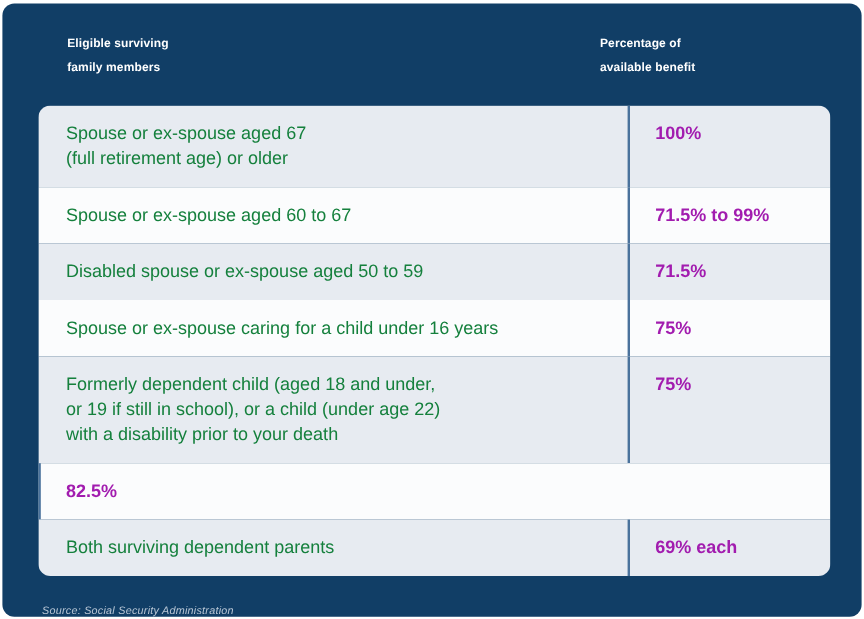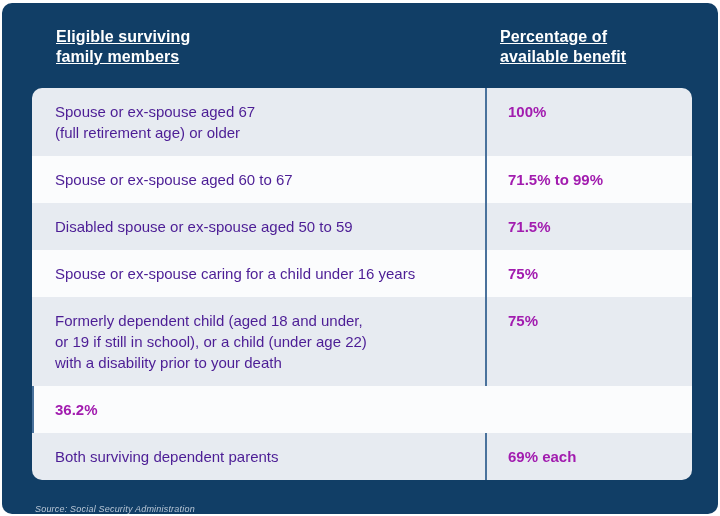--- a/index.html
+++ b/index.html
@@ -13,44 +13,43 @@
   .panel {
     position: absolute;
     left: 2px; top: 3px; right: 2px; bottom: 2px;
     background: #113e66;
     border-radius: 10px;
   }
   .col-header {
     position: absolute;
     color: #ffffff;
     font-weight: bold;
-    font-size: 16px;
+    font-size: 10px;
     line-height: 20px;
     white-space: pre-line;
     letter-spacing: 0.1px;
-    text-decoration: underline;
   }
   .col-header.members { left: 54px; top: 24px; }
   .col-header.percentage { left: 498px; top: 24px; }
   .benefits-table {
     position: absolute;
     left: 30px; top: 85px;
     width: 660px;
     border-radius: 10px;
     overflow: hidden;
     display: flex;
     flex-direction: column;
   }
   .trow { display: flex; width: 100%; }
   .trow.shade-gray  { background: #e7ebf1; }
   .trow.shade-white { background: #fbfcfd; justify-content: flex-end; }
   .cell-member {
-    width: 453px;
+    width: 491px;
     padding: 13px 24px 13px 23px;
-    color: #4c1d95;
+    color: #15803d;
     font-size: 15px;
     line-height: 21px;
     white-space: pre-line;
   }
   .cell-benefit {
     flex: 1;
     border-left: 2px solid #4a729c;
     padding: 13px 10px 13px 21px;
     color: #a21caf;
     font-size: 15px;
@@ -102,21 +101,21 @@
       </div>
 
       <div class="trow shade-gray">
         <div class="cell-member">Formerly dependent child (aged 18 and under,
 or 19 if still in school), or a child (under age 22)
 with a disability prior to your death</div>
         <div class="cell-benefit">75%</div>
       </div>
 
       <div class="trow shade-white">
-        <div class="cell-benefit">36.2%</div>
+        <div class="cell-benefit">82.5%</div>
       </div>
 
       <div class="trow shade-gray">
         <div class="cell-member">Both surviving dependent parents</div>
         <div class="cell-benefit">69% each</div>
       </div>
 
     </div>
 
     <div class="source-note">Source: Social Security Administration</div>

